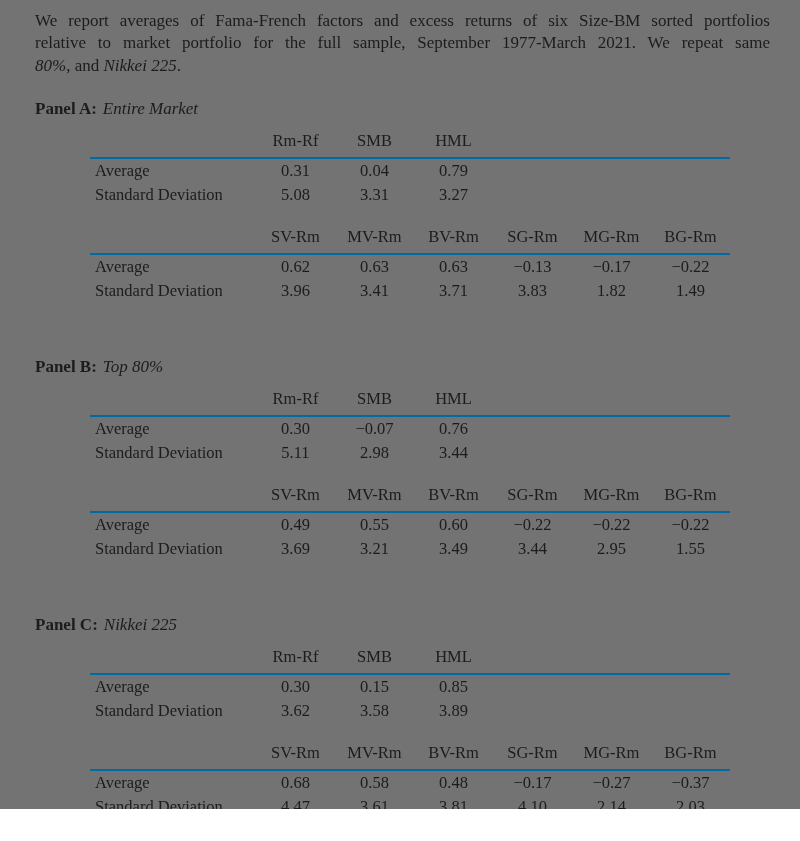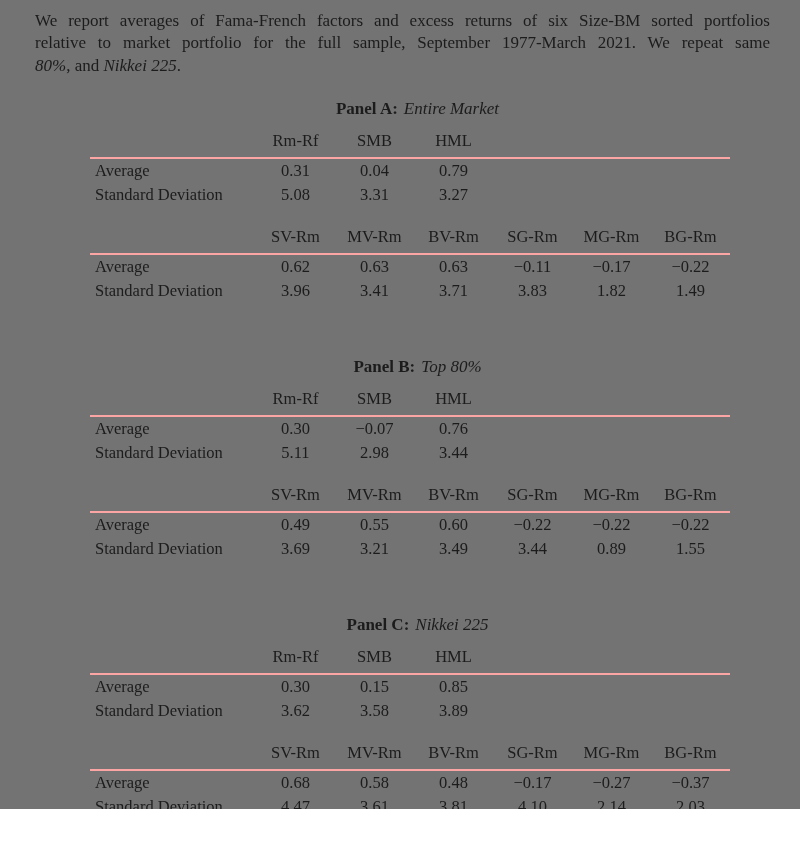--- a/index.html
+++ b/index.html
@@ -25,40 +25,39 @@
     white-space: normal;
   }
   .caption-line.last { text-align-last: left; font-family: Liberation Serif, serif; }
   .caption-line em { font-style: italic; }
   
   .panel-heading {
     margin: 22px 0 10px 35px;
     font-size: 17px;
     line-height: 20px;
     font-weight: normal;
-    text-align: center;
   }
   .panel-heading.gap-large { margin-top: 54px; }
   .panel-heading .plabel { font-weight: bold; }
   .panel-heading .ptitle { font-style: italic; margin-left: 6px; }
   
   .table-slot { margin: 8px 0 0 90px; }
   .table-slot + .table-slot { margin-top: 18px; }
   table.datatable {
     table-layout: fixed;
     width: 640px;
     border-collapse: collapse;
     font-size: 16.5px;
     color: #1c1c1c;
   }
   table.datatable thead th {
     font-weight: normal;
     text-align: center;
     padding: 2px 0 6px 0;
-    border-bottom: 2px solid #fca5a5;
+    border-bottom: 2px solid #0369a1;
     margin-top: 44px;
   }
   table.datatable thead th.rowlabel { text-align: left; }
   table.datatable tbody td {
     padding: 2px 0;
     height: 20px;
     text-align: center;
     vertical-align: middle;
   }
   table.datatable tbody td.rowlabel {
@@ -152,21 +151,21 @@
               <th>MG-Rm</th>
               <th>BG-Rm</th>
             </tr>
           </thead>
           <tbody>
             <tr>
               <td class="rowlabel">Average</td>
               <td>0.62</td>
               <td>0.63</td>
               <td>0.63</td>
-              <td>−0.11</td>
+              <td>−0.13</td>
               <td>−0.17</td>
               <td>−0.22</td>
             </tr>
             <tr>
               <td class="rowlabel">Standard Deviation</td>
               <td>3.96</td>
               <td>3.41</td>
               <td>3.71</td>
               <td>3.83</td>
               <td>1.82</td>
@@ -248,21 +247,21 @@
               <td>−0.22</td>
               <td>−0.22</td>
               <td>−0.22</td>
             </tr>
             <tr>
               <td class="rowlabel">Standard Deviation</td>
               <td>3.69</td>
               <td>3.21</td>
               <td>3.49</td>
               <td>3.44</td>
-              <td>0.89</td>
+              <td>2.95</td>
               <td>1.55</td>
             </tr>
           </tbody>
         </table>
       </div>
   </section>
 
   <section class="panel">
     <h3 class="panel-heading gap-large">
       <span class="plabel">Panel C:</span><span class="ptitle">Nikkei 225</span>

